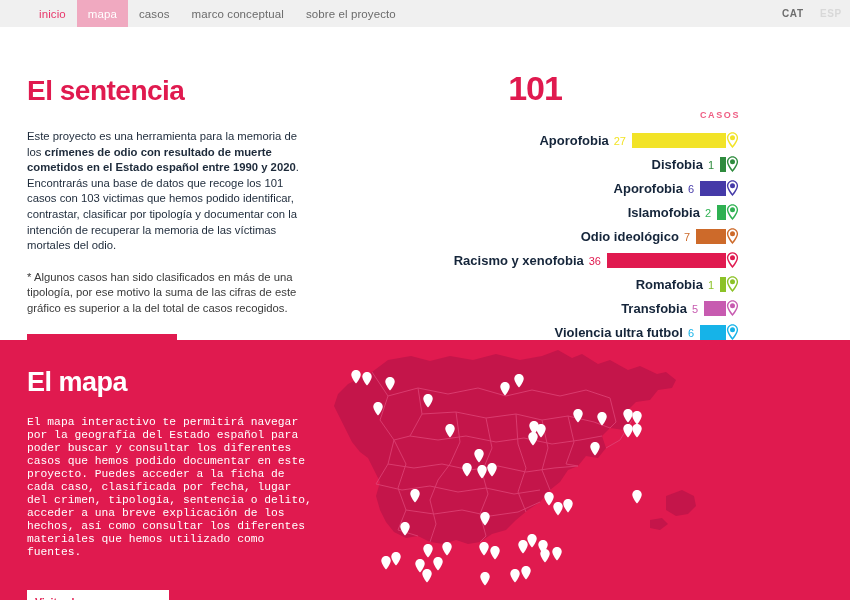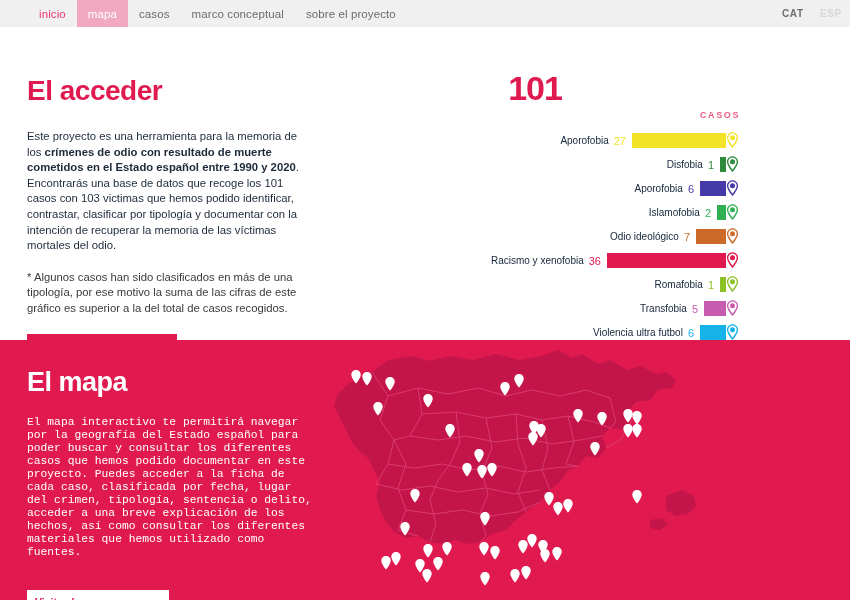--- a/index.html
+++ b/index.html
@@ -111,22 +111,22 @@
 
   .bars { margin-top: 12px; padding-right: 108px; }
   .bar-row {
     display: flex;
     align-items: center;
     justify-content: flex-end;
     height: 17px;
     margin-bottom: 7px;
   }
   .bar-label {
-    font-size: 10px;
-    font-weight: normal;
+    font-size: 13px;
+    font-weight: bold;
     color: #15253a;
     white-space: nowrap;
   }
   .bar-value {
     font-size: 11px;
     font-weight: normal;
     margin-left: 5px;
     margin-right: 6px;
     white-space: nowrap;
   }
@@ -198,21 +198,21 @@
   </div>
   <div class="nav-right">
     <span class="lang on">CAT</span>
     <span class="lang off">ESP</span>
   </div>
 </div>
 
 <div class="sec-project">
 
   <div class="col-text">
-    <h1 class="title-pink">El acceder</h1>
+    <h1 class="title-pink">El sentencia</h1>
 
     <div class="body-dark">
       <p><span>Este proyecto es una herramienta para la memoria de los </span><b>crímenes de odio con resultado de muerte cometidos en el Estado español entre 1990 y 2020</b><span>. Encontrarás una base de datos que recoge los 101 casos con 103 victimas que hemos podido identificar, contrastar, clasificar por tipología y documentar con la intención de recuperar la memoria de las víctimas mortales del odio.</span></p>
       <p class="note">* Algunos casos han sido clasificados en más de una tipología, por ese motivo la suma de las cifras de este gráfico es superior a la del total de casos recogidos.</p>
     </div>
 
     <button class="btn-pink">Visita los casos</button>
   </div>
 
   <div class="col-chart">

